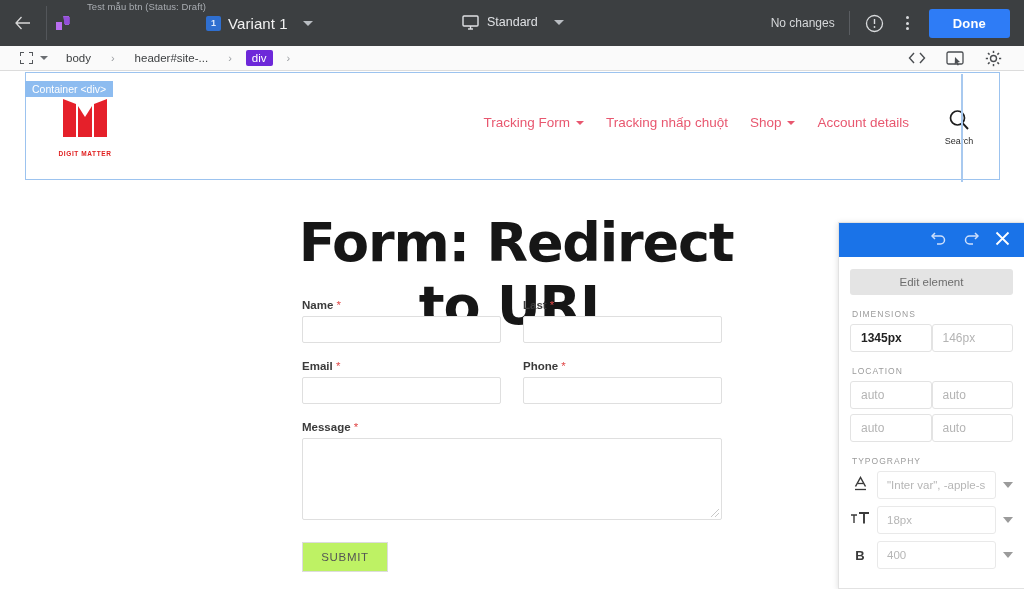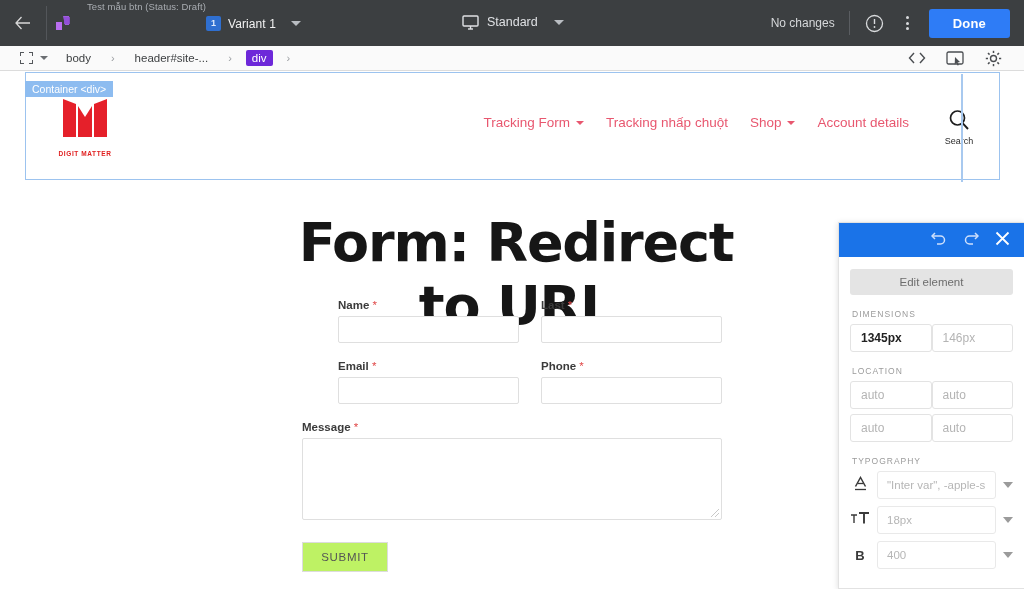--- a/index.html
+++ b/index.html
@@ -22,21 +22,21 @@
   }
   .topbar-sep { width: 1px; height: 34px; background: #53565a; }
   .brand-logo { width: 34px; height: 46px; display: flex; align-items: center; justify-content: center; }
   .title-block { display: flex; flex-direction: row; justify-content: center; height: 46px; padding-left: 6px; }
   .exp-name { font-size: 9.5px; color: #a9adb2; line-height: 13px; letter-spacing: .1px; }
   .variant-row { display: flex; align-items: center; gap: 7px; margin-top: 1px; }
   .variant-badge {
     width: 15px; height: 15px; border-radius: 2px; background: #2f6fd0;
     color: #dce9fb; font-size: 9px; line-height: 15px; text-align: center; font-weight: bold;
   }
-  .variant-name { font-size: 12px; color: #f2f2f2; letter-spacing: .1px; }
+  .variant-name { font-size: 15px; color: #f2f2f2; letter-spacing: .1px; }
   .caret-down {
     width: 0; height: 0; border-left: 5px solid transparent; border-right: 5px solid transparent;
     border-top: 5px solid #b9bdc2; margin-left: 8px; cursor: pointer;
   }
   .device-group {
     position: absolute; left: 462px; top: 0; height: 44px;
     display: flex; align-items: center; gap: 8px; cursor: pointer;
   }
   .device-label { font-size: 12.5px; color: #dfe1e4; }
   .topbar-right {
@@ -113,21 +113,21 @@
     position: absolute; right: 36px; top: 1px; width: 2px; height: 108px; background: #a8c9ef;
   }
 
   
   .page-title {
     position: absolute; left: 286px; top: 140px; width: 460px; text-align: center;
     font-size: 54px; font-weight: bold; color: #161616; letter-spacing: -1.2px;
     font-family: "DejaVu Sans", sans-serif;
   }
   .form { position: absolute; left: 302px; top: 228px; width: 420px; }
-  .row { display: flex; gap: 22px; margin-bottom: 17px; margin-left: 36px; }
+  .row { display: flex; gap: 22px; margin-bottom: 17px; }
   .field { flex: 1; }
   .field-label {
     font-size: 11.5px; font-weight: bold; color: #3b3b3b; margin-bottom: 5px; display: block;
   }
   .req { color: #e04848; font-weight: normal; }
   .ipt {
     width: 100%; height: 27px; border: 1px solid #dfdfdf; background: #fff; border-radius: 2px;
   }
   .txta {
     width: 100%; height: 82px; border: 1px solid #dfdfdf; background: #fff; border-radius: 2px;

